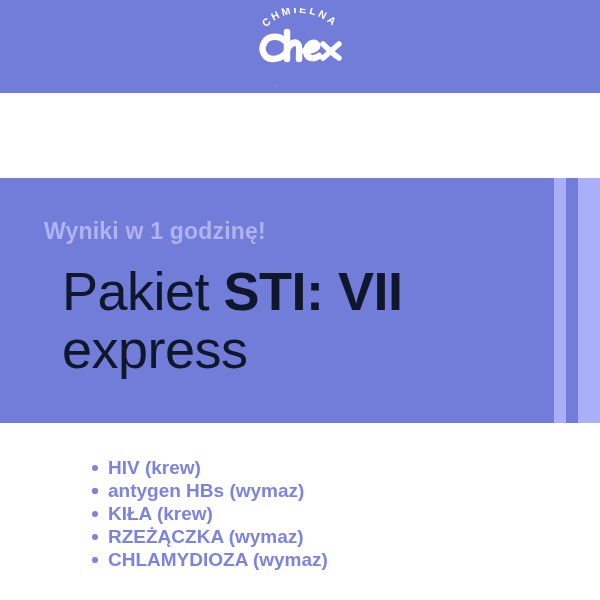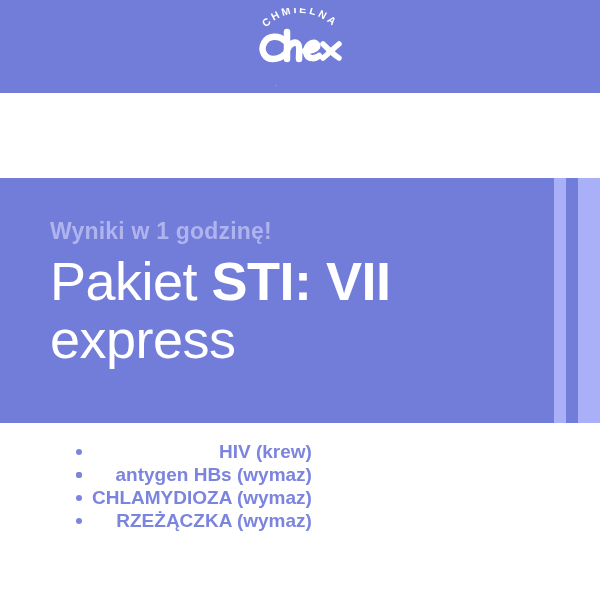--- a/index.html
+++ b/index.html
@@ -64,54 +64,53 @@
   }
   .stripe-light-2 {
     left: 578px;
     width: 22px;
     background: #A9B0F7;
   }
 
   
   .headline-block {
     position: absolute;
-    left: 50px;
+    left: 44px;
     top: 40px;
     width: 470px;
   }
   .eyebrow {
     font-size: 23px;
     font-weight: bold;
     color: #AFB4EE;
     letter-spacing: 0.2px;
     line-height: 26px;
     margin: 0 0 8px 0;
     white-space: nowrap;
   }
   .title {
     font-size: 54px;
     font-weight: normal;
-    color: #ffffff;
+    color: #0f172a;
     line-height: 58px;
     letter-spacing: -0.5px;
-    margin: 0;
+    margin: 18px;
   }
   .title .strong {
     font-weight: bold;
   }
 
   
   .test-list {
     position: absolute;
     left: 72px;
     top: 440px;
-    margin: 0;
+    margin: 16px;
     padding: 0;
     list-style: none;
-    text-align: right;
   }
   .test-item {
     position: relative;
     padding-left: 20px;
     font-size: 19px;
     font-weight: bold;
     color: #7B84DE;
     line-height: 23px;
     white-space: nowrap;
   }
@@ -175,21 +174,25 @@
     </li>
     <li class="test-item">
       <span class="bullet-dot"></span>
     </li>
     <li class="test-item">
       <span class="bullet-dot"></span>
       <span>antygen HBs (wymaz)</span>
     </li>
     <li class="test-item">
       <span class="bullet-dot"></span>
-      <span>CHLAMYDIOZA (wymaz)</span>
+      <span>KIŁA (krew)</span>
     </li>
     <li class="test-item">
       <span class="bullet-dot"></span>
       <span>RZEŻĄCZKA (wymaz)</span>
+    </li>
+    <li class="test-item">
+      <span class="bullet-dot"></span>
+      <span>CHLAMYDIOZA (wymaz)</span>
     </li>
   </ul>
 
 </div>
 
 </body></html>

